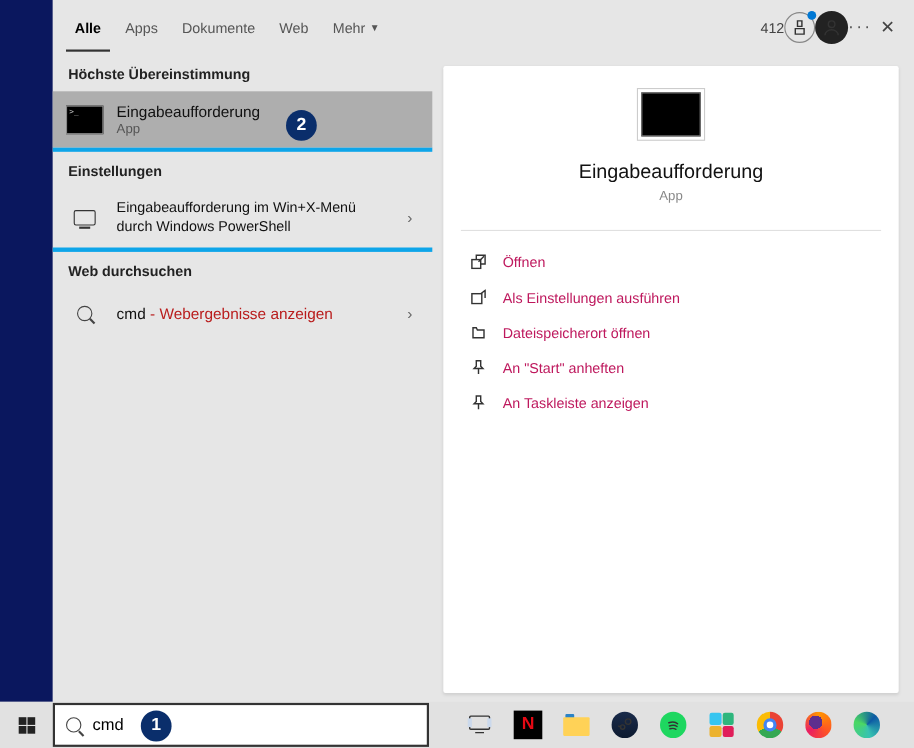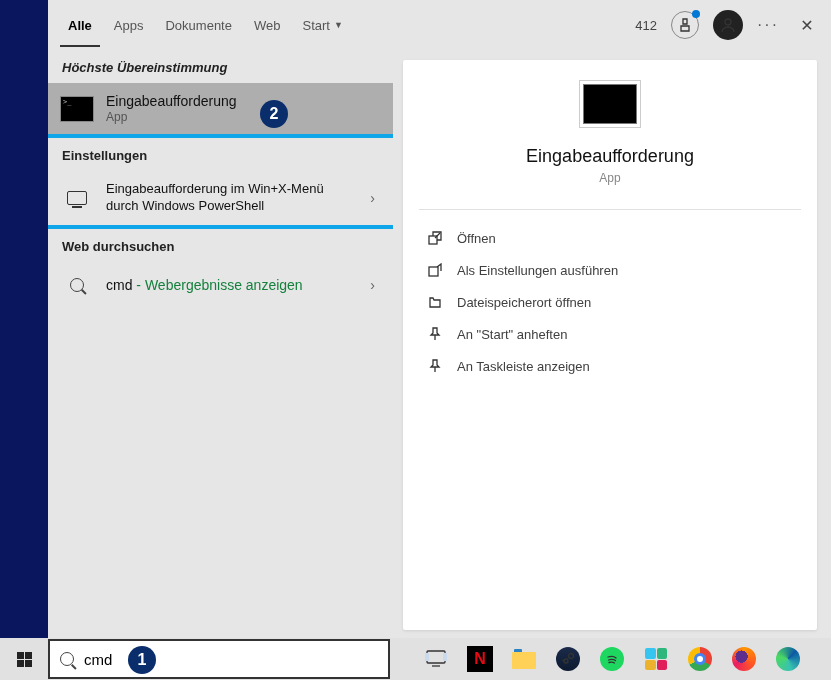--- a/index.html
+++ b/index.html
@@ -8,48 +8,48 @@
     .left-band { position: absolute; left: 0; top: 0; width: 48px; height: 638px; background: #0a175e; }
     
     .search-panel { position: absolute; left: 48px; top: 0; width: 345px; height: 638px; background: #e6e6e6; display: flex; flex-direction: column; }
     
     .header-tabs { display: flex; align-items: center; height: 50px; padding: 0 12px; gap: 6px; }
     .tab { font-size: 13px; color: #555; padding: 14px 8px 12px; cursor: pointer; border-bottom: 2px solid transparent; }
     .tab.active { color: #000; font-weight: 600; border-bottom: 2px solid #333; }
     .more-drop { display: flex; align-items: center; gap: 4px; }
     
     .section-hdr { font-size: 13px; font-weight: 600; padding: 10px 14px 8px; color: #222; border-top: 4px solid #0ea5e9; }
-    .section-hdr.first { border-top: none; font-style: italic; }
+    .section-hdr.first { border-top: none; }
     
     .result-item { display: flex; align-items: center; padding: 10px 12px; gap: 12px; cursor: pointer; position: relative; }
     .result-item.selected { background: #aeaeae; }
     .result-item .icon-box { width: 34px; height: 26px; flex-shrink: 0; display: flex; align-items: center; justify-content: center; }
     .cmd-icon { width: 34px; height: 26px; background: #000; border: 1px solid #888; position: relative; }
     .cmd-icon::after { content: ">_"; color: #bbb; font-size: 7px; position: absolute; top: 1px; left: 2px; font-family: monospace; }
     .result-txt { flex: 1; }
     .result-title { font-size: 14px; color: #111; }
     .result-sub { font-size: 12px; color: #555; margin-top: 1px; }
     .chev { color: #666; font-size: 14px; padding-right: 6px; }
     .monitor-icon { width: 20px; height: 14px; border: 1.5px solid #333; border-radius: 2px; position: relative; }
     .monitor-icon::after { content: ""; position: absolute; left: 4px; right: 4px; bottom: -4px; height: 1.5px; background: #333; }
     .search-glyph { width: 14px; height: 14px; border: 1.5px solid #444; border-radius: 50%; position: relative; }
     .search-glyph::after { content: ""; position: absolute; width: 6px; height: 1.5px; background: #444; right: -4px; bottom: -2px; transform: rotate(45deg); }
-    .grey-text { color: #15803d; }
+    .grey-text { color: #b91c1c; }
     
     .preview-panel { position: absolute; left: 403px; top: 60px; width: 414px; height: 570px; background: #fff; border-radius: 2px; box-shadow: 0 1px 3px rgba(0,0,0,0.1); padding-top: 20px; }
     .preview-icon-wrap { width: 62px; height: 48px; margin: 0 auto 18px; background: #fff; border: 1px solid #ccc; padding: 3px; }
     .preview-cmd { width: 100%; height: 100%; background: #000; border: 1px solid #777; }
     .preview-title { text-align: center; font-size: 18px; color: #111; }
     .preview-sub { text-align: center; font-size: 12px; color: #888; margin-top: 4px; margin-bottom: 24px; }
     .preview-divider { height: 1px; background: #e0e0e0; margin: 0 16px 12px; }
     .actions-list { padding: 0 16px; }
-    .action-item { display: flex; align-items: center; gap: 14px; padding: 8px 8px; font-size: 13px; color: #404040; cursor: pointer; }
+    .action-item { display: flex; align-items: center; gap: 14px; padding: 8px 8px; font-size: 13px; color: #be185d; cursor: pointer; }
     .action-item .a-icon { width: 16px; height: 16px; display: flex; align-items: center; justify-content: center; color: #333; flex-shrink: 0; }
     
-    .top-right-controls { position: absolute; right: 10px; top: 10px; display: flex; align-items: center; gap: 14px; }
+    .top-right-controls { position: absolute; right: 10px; top: 10px; display: flex; align-items: center; }
     .tr-num { font-size: 13px; color: #444; }
     .circle-btn { width: 28px; height: 28px; border-radius: 50%; border: 1.5px solid #888; display: flex; align-items: center; justify-content: center; position: relative; }
     .notif-dot { position: absolute; top: -2px; right: -2px; width: 8px; height: 8px; background: #0078d4; border-radius: 50%; }
     .avatar { width: 30px; height: 30px; border-radius: 50%; background: #222; display: flex; align-items: center; justify-content: center; color: #fff; font-size: 16px; }
     .dots-btn { font-size: 16px; color: #555; letter-spacing: 2px; }
     .close-x { font-size: 16px; color: #444; width: 28px; text-align: center; }
     
     .taskbar { position: absolute; left: 0; bottom: 0; width: 831px; height: 42px; background: #e1e1e1; display: flex; align-items: center; }
     .start-btn { width: 48px; height: 42px; display: flex; align-items: center; justify-content: center; }
     .win-logo { display: grid; grid-template-columns: 7px 7px; grid-template-rows: 7px 7px; gap: 1px; }
@@ -81,21 +81,21 @@
 
 <div class="left-band"></div>
 
 <div class="search-panel">
   <div class="header-tabs">
     <div class="tab active">Alle</div>
     <div class="tab">Apps</div>
     <div class="tab">Dokumente</div>
     <div class="tab">Web</div>
     <div class="tab more-drop">
-      <span>Start</span>
+      <span>Mehr</span>
       <span style="font-size:9px;">▼</span>
     </div>
   </div>
 
   <div class="section-hdr first">Höchste Übereinstimmung</div>
 
   <div class="result-item selected">
     <div class="icon-box">
         <div class="cmd-icon"></div>
       </div>

